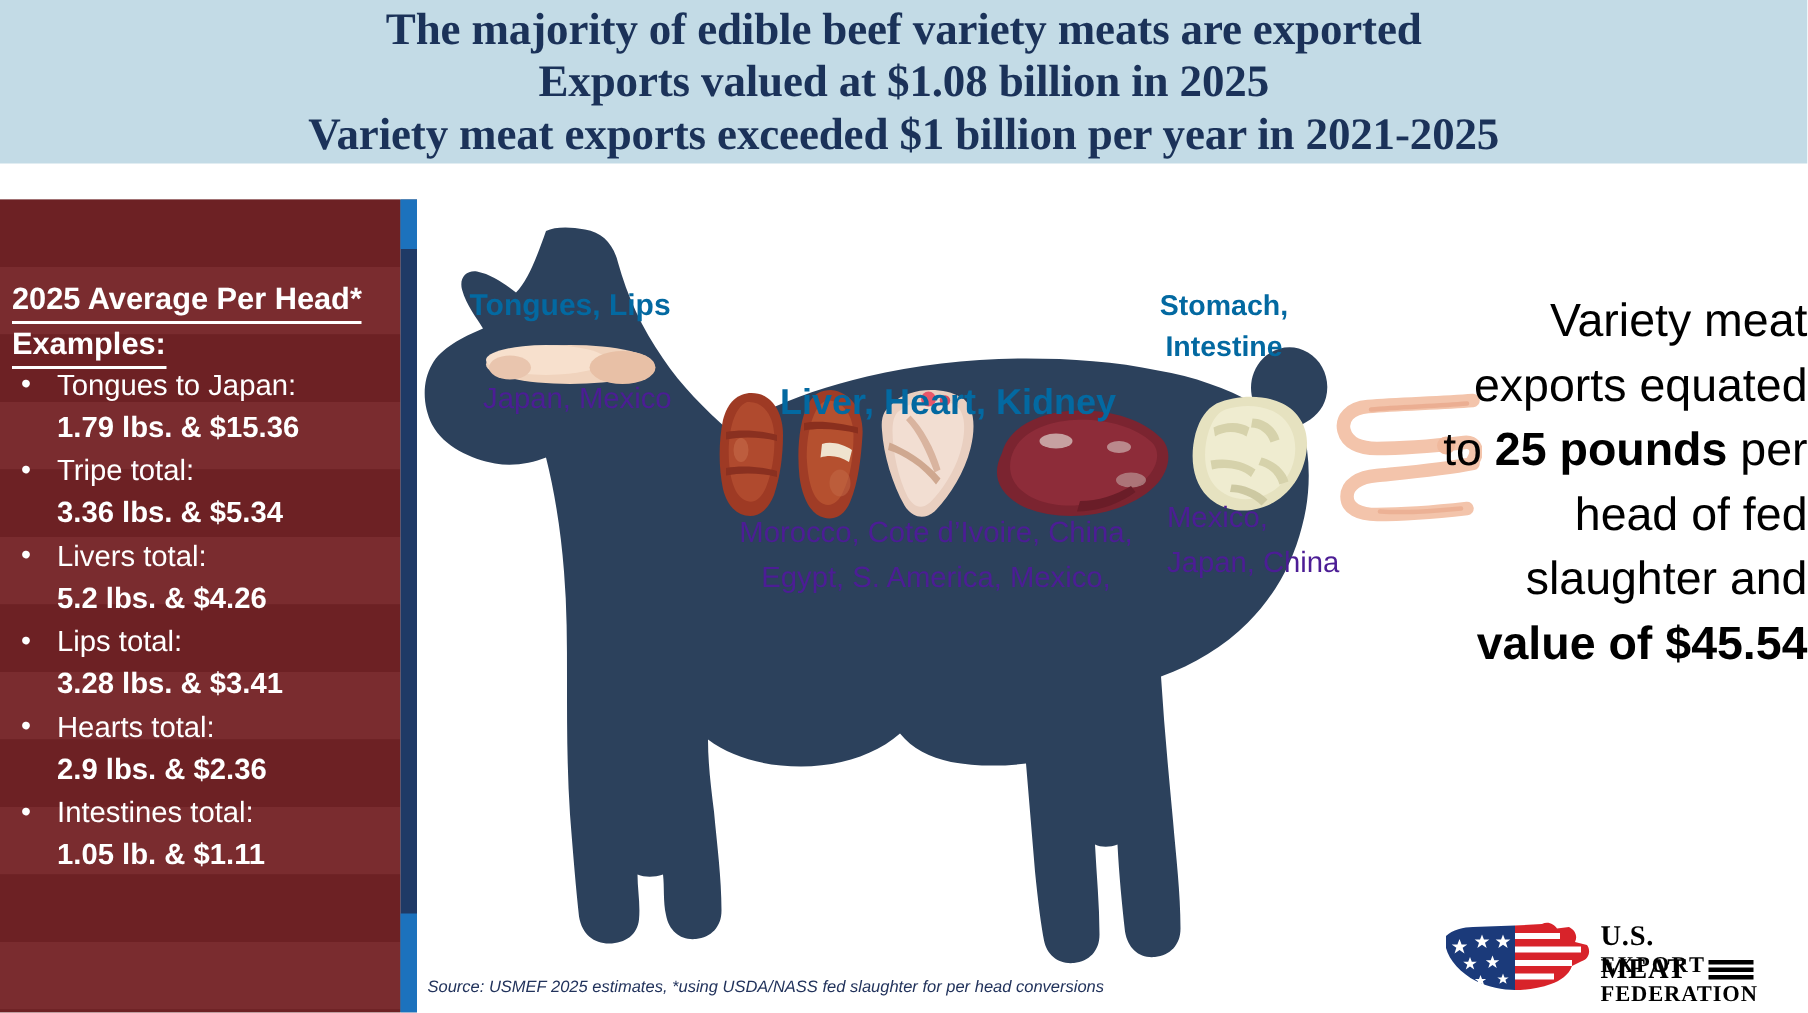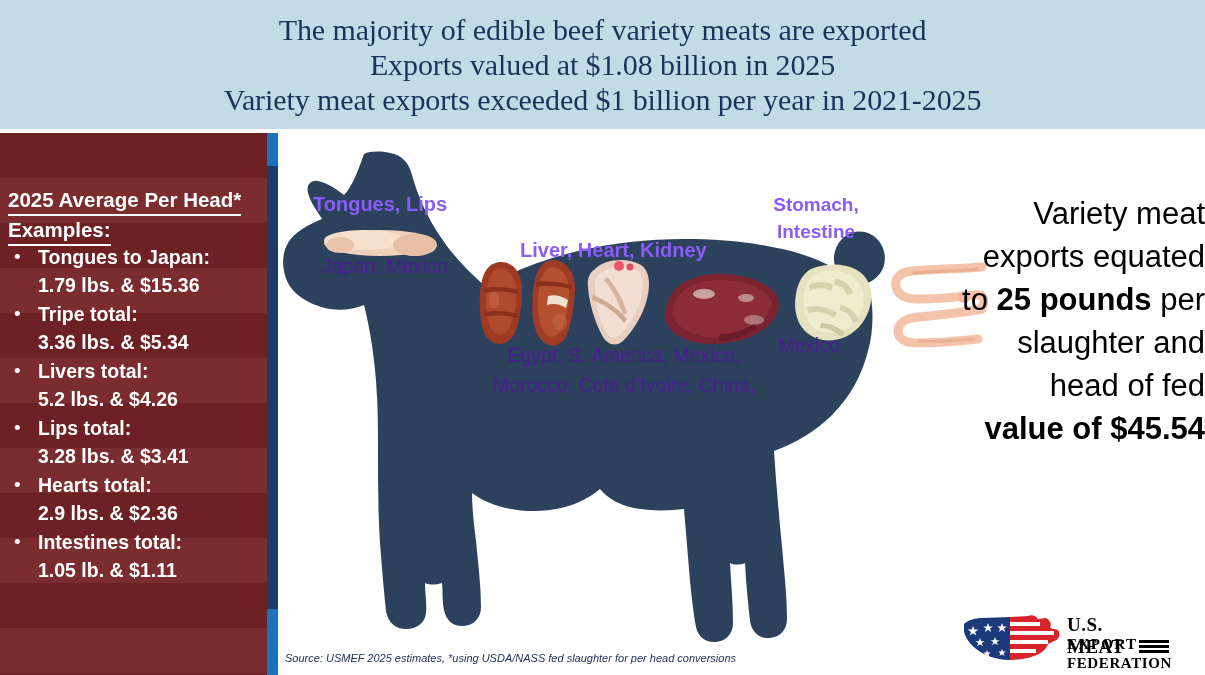--- a/index.html
+++ b/index.html
@@ -6,23 +6,23 @@
   body{
     width:1205px;height:675px;overflow:hidden;
     background:#ffffff;
     font-family:"Liberation Sans", sans-serif;
     position:relative;
   }
   .slide{position:relative;width:1205px;height:675px;overflow:hidden;background:#fff;}
 
   
   .header{
-    position:absolute;left:0;top:0;width:1205px;height:129px;
+    position:absolute;left:0;top:0;width:1205px;height:109px;
     background:#c3dbe6;
-    display:flex;flex-direction:column;align-items:center;justify-content:center;
+    display:flex;flex-direction:column;align-items:center;justify-content:center;font-weight:bold;
   }
   .header .tline{
     font-family:"Liberation Serif", serif;
     color:#1b3259;
     font-size:30px;
     line-height:35px;
     letter-spacing:-0.1px;
     white-space:nowrap;
     text-align:center;
   }
@@ -48,40 +48,40 @@
   .sb-list{
     position:absolute;left:8px;top:110px;width:258px;margin:0;padding:0;list-style:none;
   }
   .sb-list li{
     position:relative;padding-left:30px;margin:0 0 1px 0;
     color:#ffffff;font-size:19.5px;line-height:28px;
   }
   .sb-list li .bul{
     position:absolute;left:6px;top:0px;font-size:19px;line-height:28px;color:#fff;
   }
-  .sb-list li .lbl{display:block;font-weight:bold;}
+  .sb-list li .lbl{display:block;font-weight:normal;}
   .sb-list li .val{display:block;font-weight:bold;}
 
   
   .divider{position:absolute;left:267px;top:133px;width:11px;height:542px;background:#1f3a66;}
   .divider .seg-top{position:absolute;left:0;top:0;width:11px;height:33px;background:#1c72bd;}
   .divider .seg-bot{position:absolute;left:0;bottom:0;width:11px;height:66px;background:#1c72bd;}
 
   
   .cowwrap{position:absolute;left:278px;top:133px;width:700px;height:520px;}
   .cowsvg{position:absolute;left:0;top:0;}
 
   
-  .lab{position:absolute;color:#8b5cf6;font-weight:bold;white-space:nowrap;}
+  .lab{position:absolute;color:#0369a1;font-weight:bold;white-space:nowrap;}
   .sub{position:absolute;color:#4c1d95;white-space:nowrap;}
 
   .lab-tongue{left:35px;top:60px;font-size:20px;}
   .sub-tongue{left:44px;top:122px;font-size:19.5px;}
 
-  .lab-liver{left:242px;top:106px;font-size:20px;}
+  .lab-liver{left:242px;top:122px;font-size:24px;}
   .sub-liver{left:196px;top:207px;font-size:19.5px;line-height:30px;text-align:center;width:300px;}
 
   .lab-stom{left:483px;top:58px;font-size:19px;line-height:27px;text-align:center;width:110px;}
   .sub-stom{left:500px;top:197px;font-size:19.5px;line-height:30px;text-align:left;width:130px;}
 
   
   .organ{position:absolute;}
 
   
   .rightblk{
@@ -292,39 +292,40 @@
       <path fill="none" stroke="#e8a98c" stroke-width="3" stroke-linecap="round" opacity="0.8" d="M100,14 C78,16 56,16 36,18"></path>
       <path fill="none" stroke="#e8a98c" stroke-width="3" stroke-linecap="round" opacity="0.7" d="M96,84 C76,86 56,87 42,86"></path>
       <circle cx="86" cy="42" r="6" fill="#f0b99d"></circle>
     </svg>
 
     <div class="lab lab-tongue">Tongues, Lips</div>
     <div class="sub sub-tongue">Japan, Mexico</div>
 
     <div class="lab lab-liver">Liver, Heart, Kidney</div>
     <div class="sub sub-liver">
+      <div>Morocco, Cote d’Ivoire, China,</div>
       <div>Egypt, S. America, Mexico,</div>
-      <div>Morocco, Cote d’Ivoire, China,</div>
     </div>
 
     <div class="lab lab-stom">
       <div>Stomach,</div>
       <div>Intestine</div>
     </div>
     <div class="sub sub-stom">
       <div>Mexico,</div>
+      <div>Japan, China</div>
     </div>
   </div>
 
   <div class="rightblk">
     <div>Variety meat</div>
     <div>exports equated</div>
     <div><span>to </span><b>25 pounds</b><span> per</span></div>
+    <div>head of fed</div>
     <div>slaughter and</div>
-    <div>head of fed</div>
     <div><b>value of $45.54</b></div>
   </div>
 
   <div class="source">Source: USMEF 2025 estimates, *using USDA/NASS fed slaughter for per head conversions</div>
 
   <div class="logo">
     <svg width="100" height="58" viewBox="0 0 100 58">
 
       <path fill="#1b3a7a" d="M2,14 C6,10 14,8 20,8 L48,7 L48,50 C40,50 30,48 22,44 C12,39 4,30 2,22 Z"></path>
       <g fill="#ffffff">

